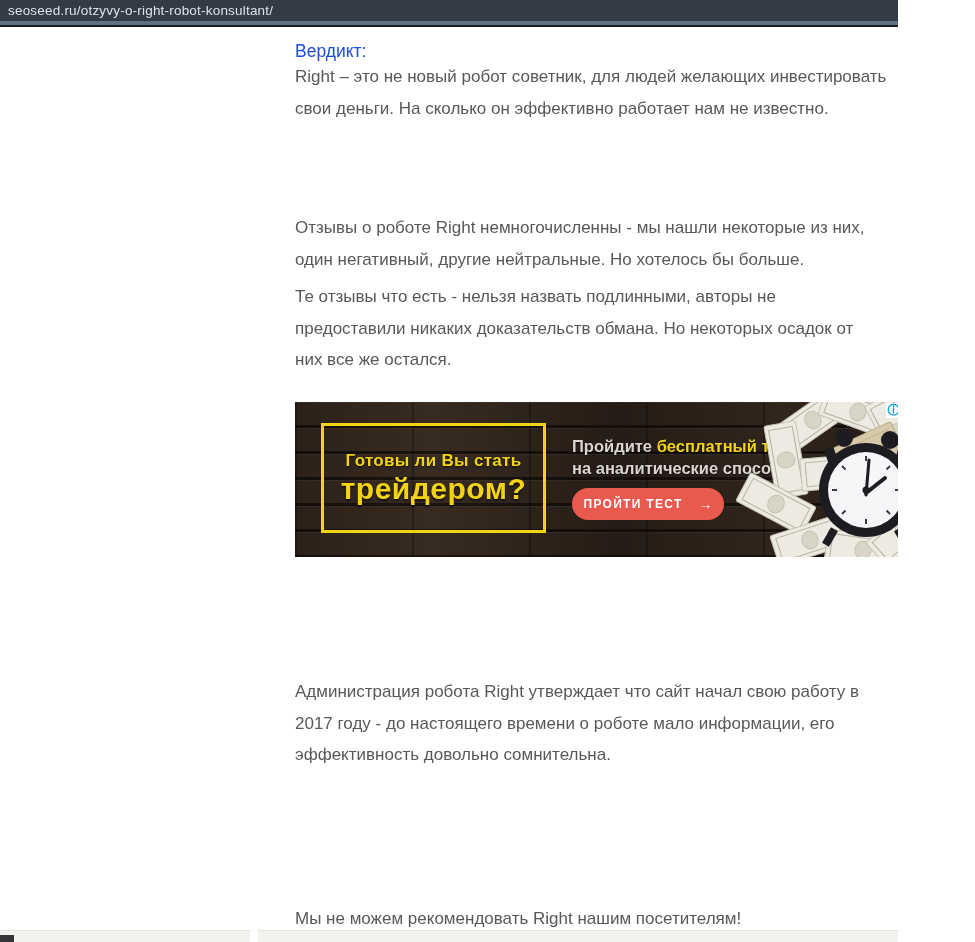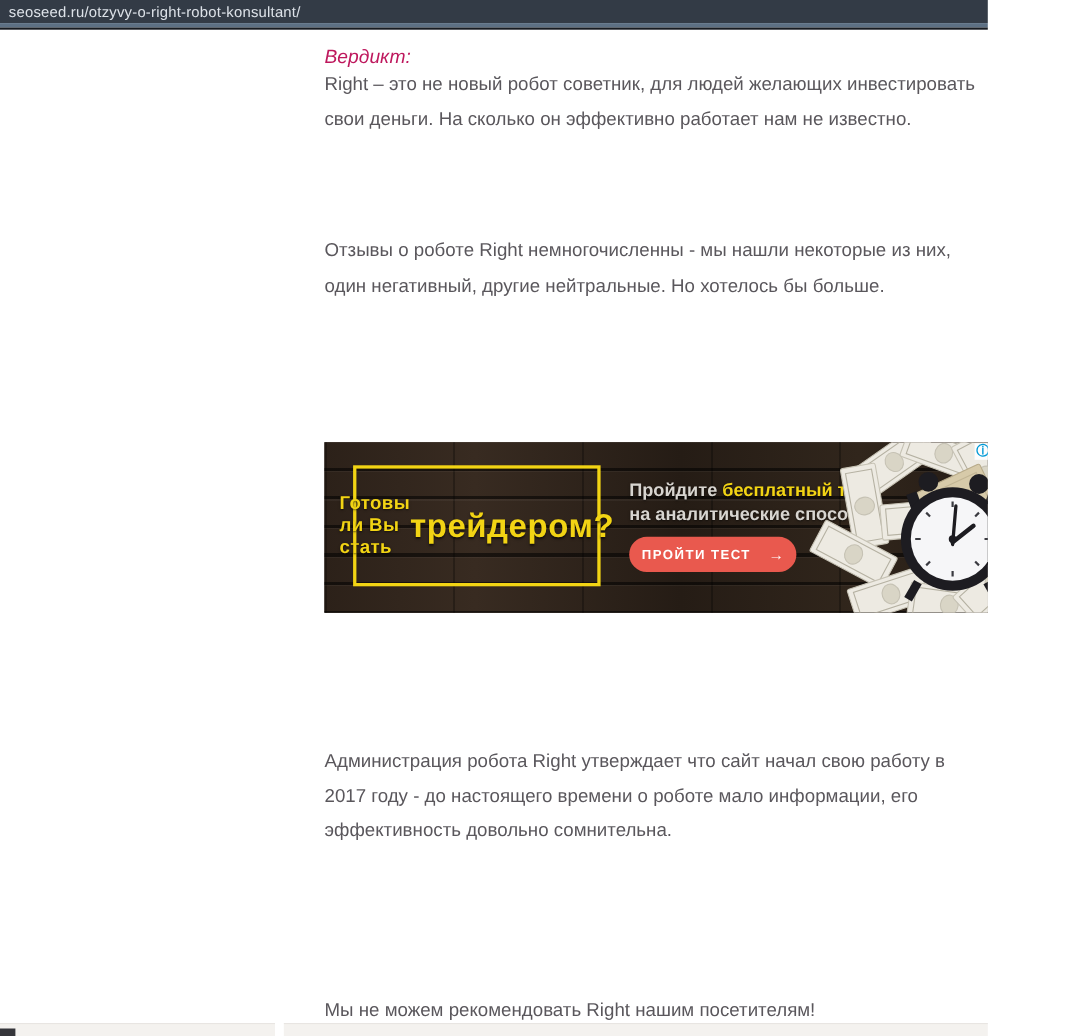--- a/index.html
+++ b/index.html
@@ -14,21 +14,21 @@
     background:#333b46; display:flex; align-items:center;
     padding-left:8px; box-sizing:border-box;
   }
   .url { color:#dde2e8; font-size:13.5px; letter-spacing:0.2px; white-space:nowrap; }
   .bar-line1 { position:absolute; top:21px; left:0; width:975px; height:4px; background:#5d7084; }
   .bar-line2 { position:absolute; top:25px; left:0; width:975px; height:2px; background:#171b21; }
 
   
   .red-heading {
     position:absolute; left:295px; width:658px; margin:0;
-    font-size:17.5px; font-weight:400; color:#be185d; line-height:24px;font-style:italic;
+    font-size:17.5px; font-weight:400; color:#1d4ed8; line-height:24px;
   }
   .para {
     position:absolute; left:295px; width:658px; margin:0;
     font-size:17px; color:#5a575c; line-height:31.5px; white-space:pre-line;
   }
   #heading1 { top:39px; }
   #para1    { top:61px; }
   #heading2 { top:151px; }
   #para2    { top:212px; }
   #para3    { top:281px; }
@@ -42,21 +42,21 @@
     overflow:hidden; cursor:pointer;
     background-color:#271e17;
     background-image:
       repeating-linear-gradient(180deg, rgba(255,255,255,0.045) 0 1px, rgba(255,255,255,0) 1px 26px),
       repeating-linear-gradient(180deg, rgba(0,0,0,0) 0 23px, rgba(0,0,0,0.55) 23px 26px),
       repeating-linear-gradient(90deg, rgba(0,0,0,0.28) 0 2px, rgba(0,0,0,0) 2px 117px),
       linear-gradient(90deg, #2c2119 0%, #382b21 22%, #251c15 52%, #31261c 78%, #231a14 100%);
   }
   .ad-frame {
     position:absolute; left:26px; top:21px; width:219px; height:104px;
-    border:3px solid #f2d414; display:flex; flex-direction:row;
+    border:3px solid #f2d414; display:flex; flex-direction:column;
     justify-content:center; align-items:center;
   }
   .ad-q1 { color:#f2d414; font-size:17px; font-weight:600; letter-spacing:0.3px;
            text-shadow:0 1px 2px rgba(0,0,0,0.6); }
   .ad-q2 { color:#f2d414; font-size:30px; font-weight:800; letter-spacing:0.5px;
            margin-top:1px; text-shadow:0 2px 2px rgba(0,0,0,0.6); }
 
   .ad-offer { position:absolute; left:277px; top:33px; }
   .offer-line { font-size:16.5px; color:#d8d5d0; line-height:22px; font-weight:600;
                 text-shadow:0 1px 2px rgba(0,0,0,0.6); white-space:nowrap; }
@@ -96,20 +96,23 @@
   </div>
   <div class="bar-line1"></div>
   <div class="bar-line2"></div>
 
   <h3 class="red-heading" id="heading1">Вердикт:</h3>
   <p class="para" id="para1">Right – это не новый робот советник, для людей желающих инвестировать
 свои деньги. На сколько он эффективно работает нам не известно.</p>
 
   <p class="para" id="para2">Отзывы о роботе Right немногочисленны - мы нашли некоторые из них,
 один негативный, другие нейтральные. Но хотелось бы больше.</p>
+  <p class="para" id="para3">Те отзывы что есть - нельзя назвать подлинными, авторы не
+предоставили никаких доказательств обмана. Но некоторых осадок от
+них все же остался.</p>
 
   <div class="ad-banner">
     <div class="ad-frame">
       <div class="ad-q1">Готовы ли Вы стать</div>
       <div class="ad-q2">трейдером?</div>
     </div>
 
     <div class="ad-offer">
       <div class="offer-line">
         <span>Пройдите </span><span class="offer-hl">бесплатный тест</span>

